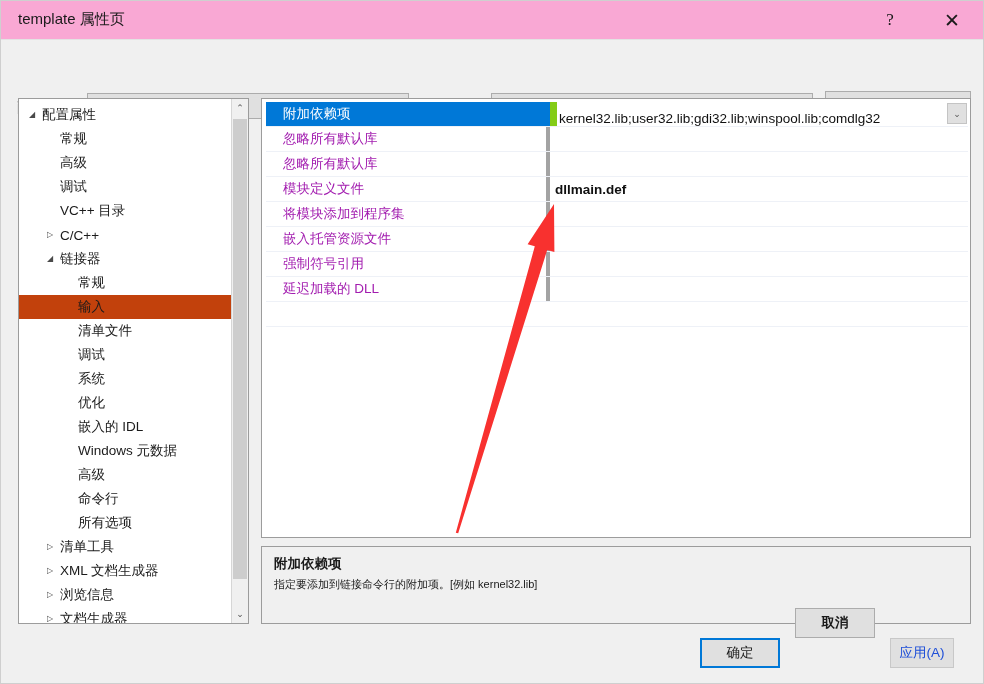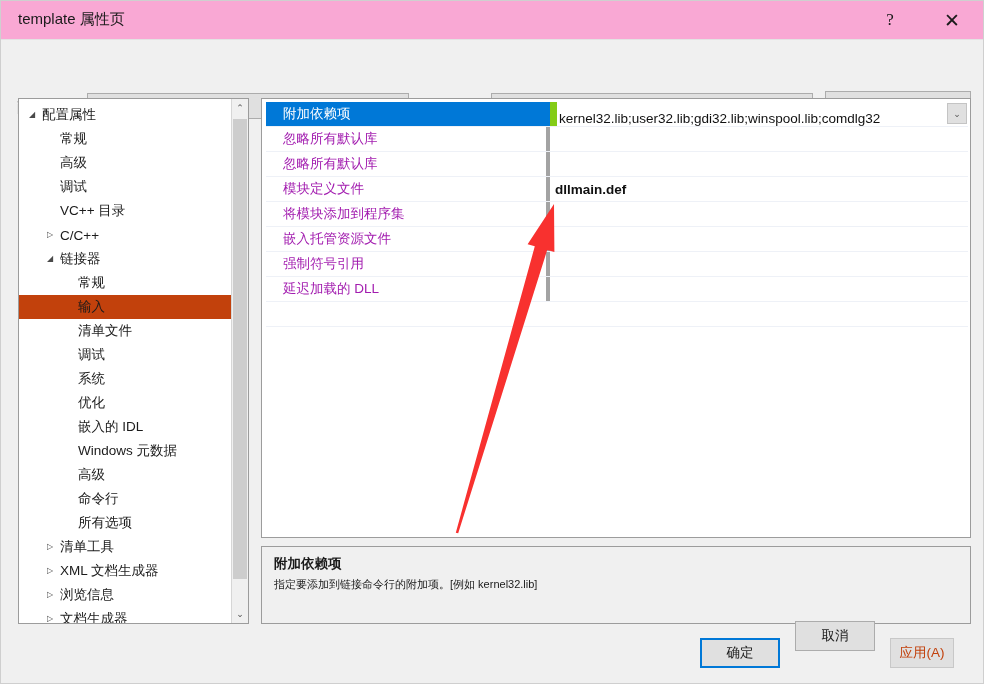--- a/index.html
+++ b/index.html
@@ -282,22 +282,22 @@
     display: flex;
     align-items: center;
     justify-content: center;
     white-space: nowrap;
   }
   #ok-btn {
     left: 699px; top: 637px; width: 80px;
     background: #e0e0e0;
     border: 2px solid #0078d7;
   }
-  #cancel-btn { left: 794px; top: 620px; width: 80px; }
-  #apply-btn  { left: 889px; top: 637px; width: 64px; color: #c2410c; border-color: #c8c8c8; }
+  #cancel-btn { left: 794px; top: 607px; width: 80px; font-weight: bold; }
+  #apply-btn  { left: 889px; top: 637px; width: 64px; color: #1d4ed8; border-color: #c8c8c8; }
 
   
   #annotation-arrow {
     position: absolute;
     left: 0; top: 0;
     width: 984px; height: 684px;
     pointer-events: none;
   }
 </style>
 </head>

